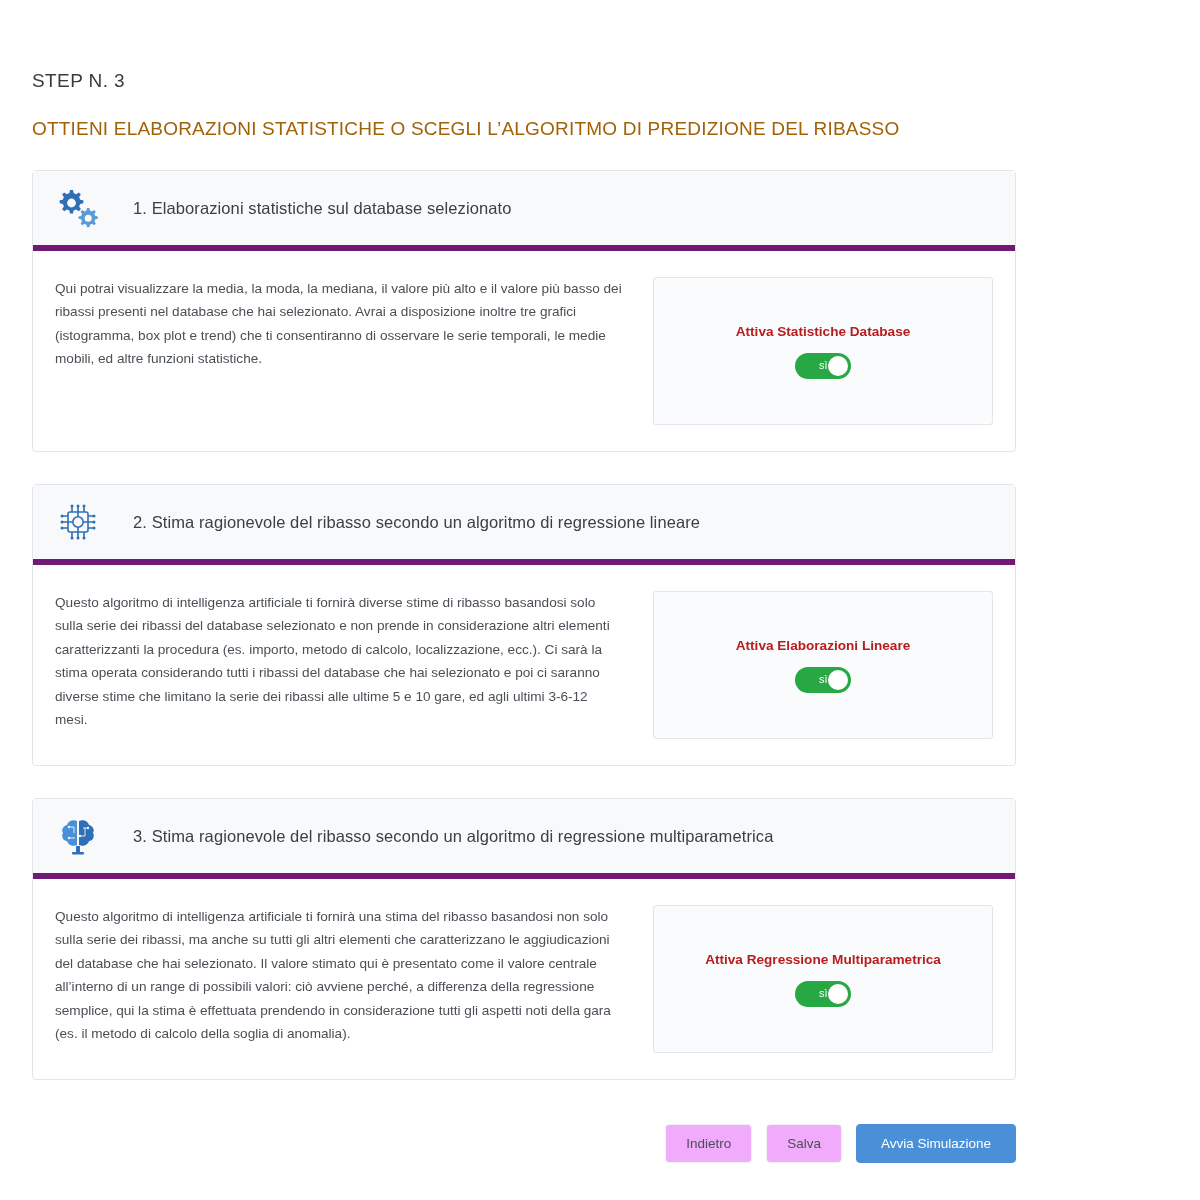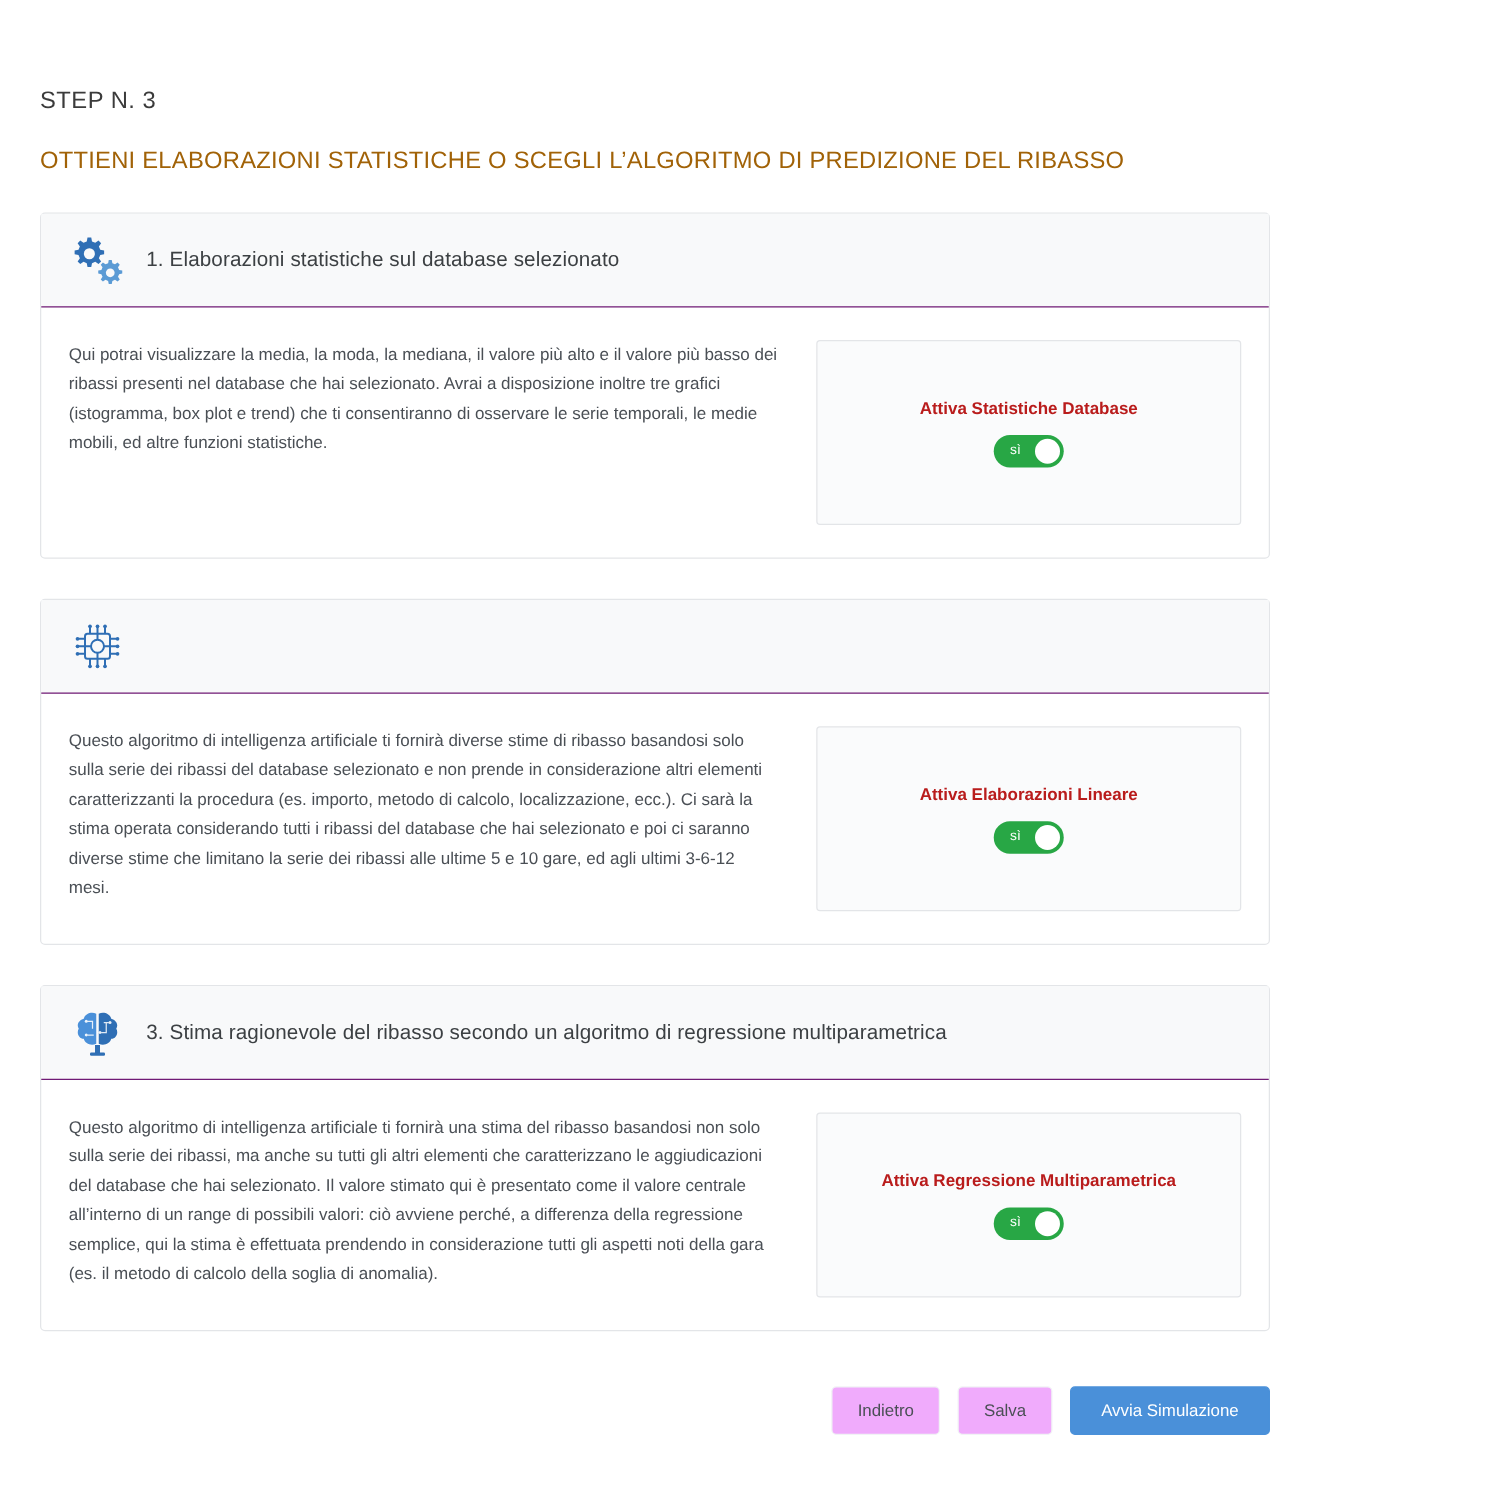--- a/index.html
+++ b/index.html
@@ -33,23 +33,23 @@
   }
   .card {
     border: 1px solid #e3e5e8;
     border-radius: 4px;
     background: #ffffff;
     margin-bottom: 32px;
   }
   .card-header {
     display: flex;
     align-items: center;
-    gap: 16px;
+    gap: 32px;
     background: #f8f9fa;
-    border-bottom: 1px solid #701a75;
+    border-bottom: 6px solid #701a75;
     padding: 14px 22px;
     min-height: 72px;
   }
   .card-icon {
     width: 46px;
     height: 46px;
     flex: 0 0 46px;
     display: flex;
     align-items: center;
     justify-content: center;
@@ -98,21 +98,21 @@
     height: 26px;
     border-radius: 13px;
     background: #28a745;
     position: relative;
     display: flex;
     align-items: center;
     cursor: pointer;
   }
   .switch .sw-text {
     position: absolute;
-    left: 13px;
+    left: 24px;
     color: #ffffff;
     font-size: 11px;
     line-height: 1;
   }
   .switch .knob {
     position: absolute;
     right: 3px;
     width: 20px;
     height: 20px;
     border-radius: 50%;
@@ -201,20 +201,21 @@
               <circle cx="27" cy="37" r="1.5"></circle>
             <circle cx="5" cy="15" r="1.5"></circle>
               <circle cx="5" cy="21" r="1.5"></circle>
               <circle cx="5" cy="27" r="1.5"></circle>
             <circle cx="37" cy="15" r="1.5"></circle>
               <circle cx="37" cy="21" r="1.5"></circle>
               <circle cx="37" cy="27" r="1.5"></circle>
           </g>
         </svg>
       </span>
+      <span class="card-title">2. Stima ragionevole del ribasso secondo un algoritmo di regressione lineare</span>
     </div>
     <div class="card-body">
       <div class="card-text">Questo algoritmo di intelligenza artificiale ti fornirà diverse stime di ribasso basandosi solo sulla serie dei ribassi del database selezionato e non prende in considerazione altri elementi caratterizzanti la procedura (es. importo, metodo di calcolo, localizzazione, ecc.). Ci sarà la stima operata considerando tutti i ribassi del database che hai selezionato e poi ci saranno diverse stime che limitano la serie dei ribassi alle ultime 5 e 10 gare, ed agli ultimi 3-6-12 mesi.</div>
       <div class="toggle-panel">
         <div class="toggle-label">Attiva Elaborazioni Lineare</div>
         <div class="switch">
           <span class="sw-text">sì</span>
           <span class="knob"></span>
         </div>
       </div>

